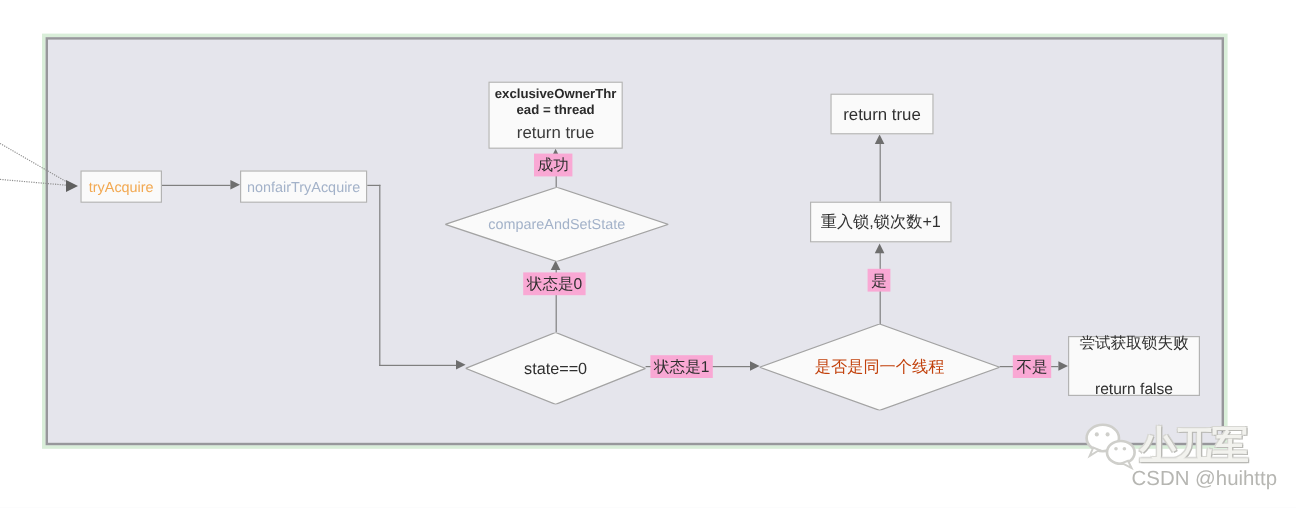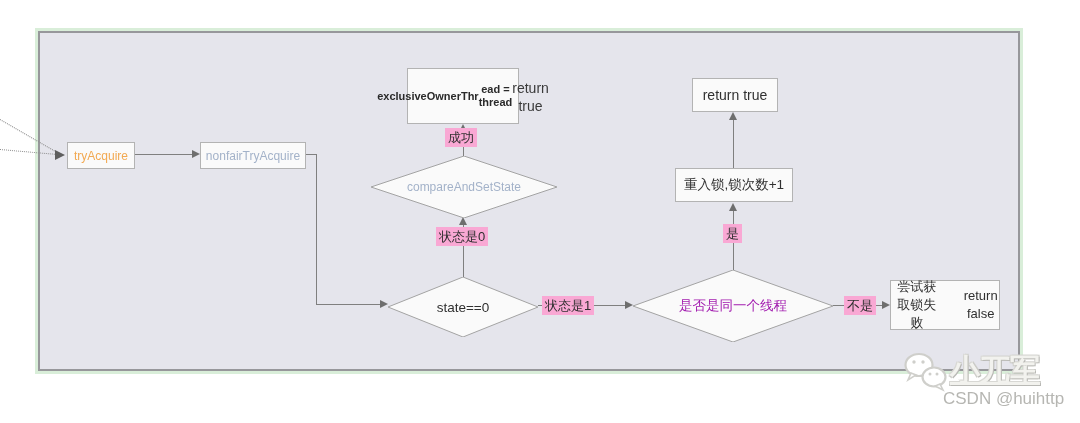--- a/index.html
+++ b/index.html
@@ -8,21 +8,21 @@
     font-family:"Liberation Sans","DejaVu Sans",sans-serif;background:#ffffff;
   }
   .panel{
     position:absolute;left:38px;top:31px;width:978px;height:336px;
     background:#e5e5ec;border:2px solid #97979b;
     box-shadow:0 0 0 3px #d9eed9;
   }
   
   .node{
     position:absolute;background:#fafafa;border:1px solid #b3b3b3;
-    display:flex;flex-direction:row;align-items:center;justify-content:center;
+    display:flex;flex-direction:column;align-items:center;justify-content:center;
     box-sizing:border-box;text-align:center;color:#303030;
   }
   .box-tryacquire{left:67px;top:142px;width:68px;height:27px;font-size:12px;color:#f2a952;}
   .box-nonfair{left:200px;top:142px;width:106px;height:27px;font-size:12px;color:#a3b2c9;}
   .box-exclusive{left:407px;top:68px;width:112px;height:56px;}
   .box-exclusive .small{font-size:11px;font-weight:bold;line-height:13px;color:#2a2a2a;}
   .box-exclusive .big{font-size:14px;line-height:18px;color:#3a3a3a;margin-top:2px;}
   .box-reentrant{left:675px;top:168px;width:118px;height:34px;font-size:13.5px;}
   .box-returntrue{left:692px;top:78px;width:86px;height:34px;font-size:14px;}
   .box-fail{left:890px;top:280px;width:110px;height:50px;font-size:13px;line-height:18px;gap:20px;}
@@ -31,21 +31,21 @@
   .diamond svg{position:absolute;left:0;top:0;}
   .diamond .dlabel{
     position:absolute;left:0;top:0;width:100%;height:100%;
     display:flex;align-items:center;justify-content:center;text-align:center;
   }
   .d-cas{left:371px;top:156px;width:186px;height:62px;}
   .d-cas .dlabel{font-size:12px;color:#a3b2c9;text-align:right;}
   .d-state{left:388px;top:277px;width:150px;height:60px;}
   .d-state .dlabel{font-size:13.5px;color:#2f2f2f;}
   .d-thread{left:633px;top:270px;width:200px;height:72px;}
-  .d-thread .dlabel{font-size:13.5px;color:#a21caf;}
+  .d-thread .dlabel{font-size:13.5px;color:#c2410c;}
   
   .h-line{position:absolute;height:1px;background:#7f7f7f;}
   .v-line{position:absolute;width:1px;background:#7f7f7f;}
   .arrow-right{position:absolute;width:0;height:0;border-style:solid;
     border-width:4px 0 4px 8px;border-color:transparent transparent transparent #6e6e6e;}
   .arrow-up{position:absolute;width:0;height:0;border-style:solid;
     border-width:0 4px 8px 4px;border-color:transparent transparent #6e6e6e transparent;}
   .dotted{position:absolute;height:0;border-top:1px dotted #8f8f8f;transform-origin:left center;}
   .dot1{left:0;top:119px;width:65px;transform:rotate(30deg);}
   .dot2{left:0;top:149px;width:57px;transform:rotate(5deg);}

